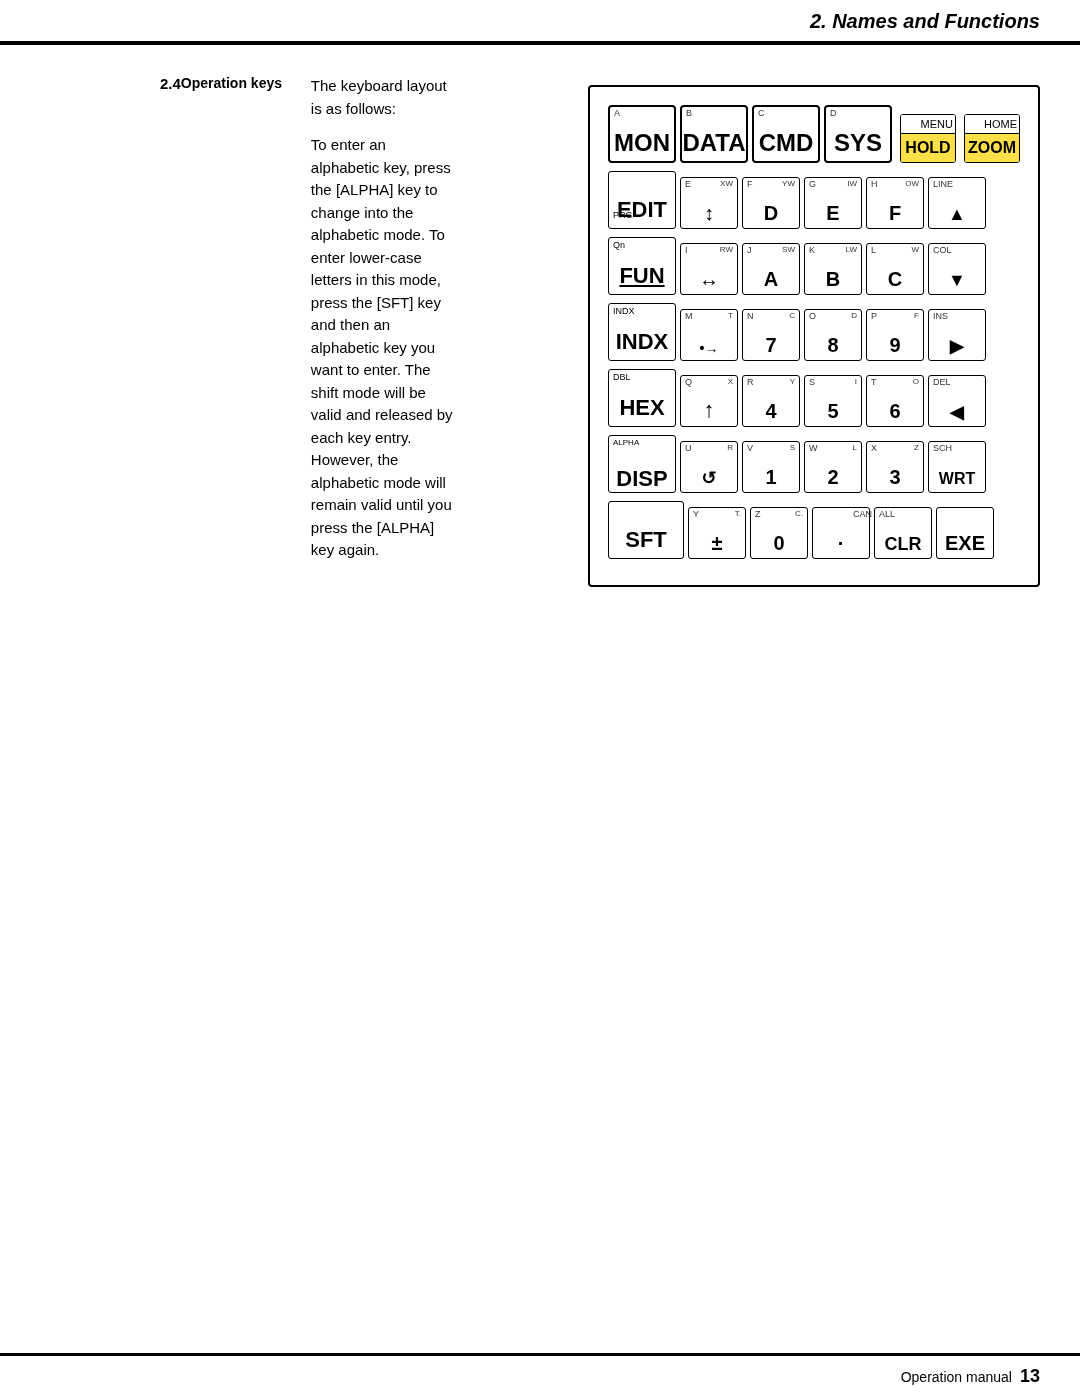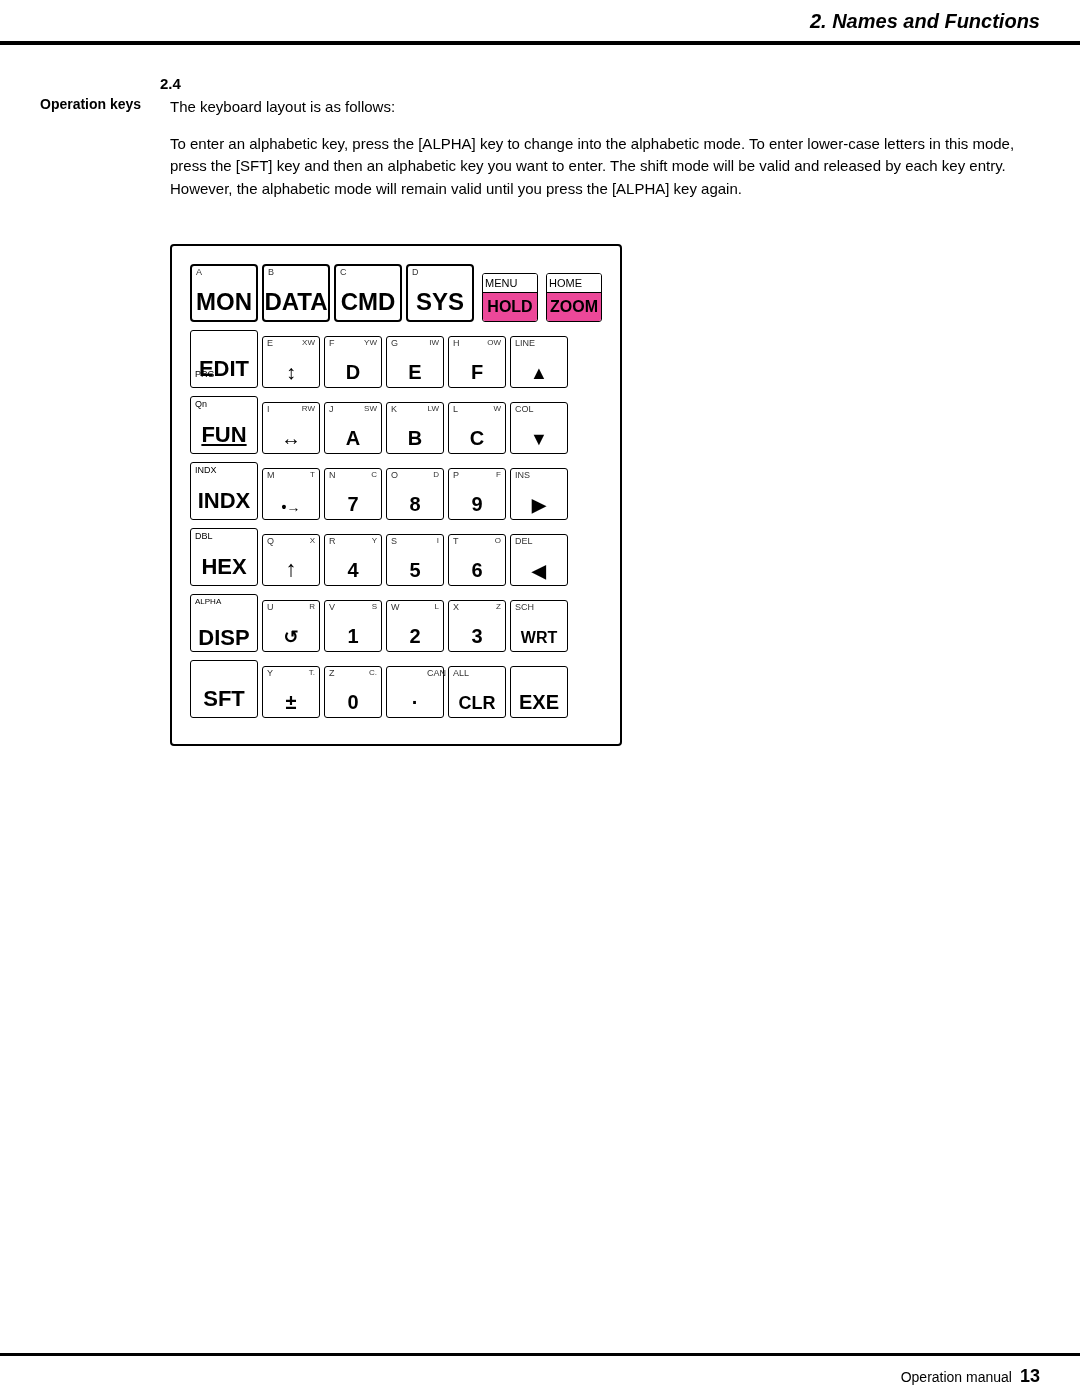--- a/index.html
+++ b/index.html
@@ -26,21 +26,21 @@
       font-size: 20px;
       font-weight: bold;
       font-style: italic;
       font-family: Arial, sans-serif;
     }
 
     
     .content {
       padding: 30px 40px 40px 40px;
       display: flex;
-      flex-direction: column;
+      flex-direction: row;
     }
 
     .section-number {
       font-size: 15px;
       font-weight: bold;
       font-family: Arial, sans-serif;
       margin-left: 120px;
       margin-bottom: 4px;
     }
 
@@ -157,34 +157,34 @@
       display: flex;
       flex-direction: column;
       border: 1px solid #000;
       border-radius: 3px;
       overflow: hidden;
       width: 56px;
     }
 
     .key-double-top {
       border-bottom: 1px solid #000;
-      text-align: left;
+      text-align: right;
       font-size: 11px;
       font-family: Arial, sans-serif;
       padding: 3px 2px;
       background: #fff;
     }
 
     .key-double-bottom {
       text-align: center;
       font-size: 16px;
       font-family: Arial, sans-serif;
       font-weight: bold;
       padding: 5px 2px;
-      background: #ec4899;
+      background: #fde047;
     }
 
     
     .footer-bar {
       position: absolute;
       bottom: 0;
       left: 0;
       right: 0;
       border-top: 3px solid #000;
       padding: 10px 40px;
@@ -441,21 +441,21 @@
         </div>
 
         <div class="key key-md" style="position:relative;">
           <span class="key-label-top" style="font-size:9px;">SCH</span>
           <span class="key-main" style="font-size:16px;">WRT</span>
         </div>
       </div>
 
       
       <div class="key-row">
-        <div style="display:flex;flex-direction:column;align-items:center;border:1px solid #000;border-radius:3px;width:68px;height:58px;position:relative;justify-content:flex-end;">
+        <div style="display:flex;flex-direction:column;align-items:center;border:1px solid #000;border-radius:3px;width:76px;height:58px;position:relative;justify-content:flex-end;">
           <span style="font-size:22px;font-weight:bold;font-family:Arial,sans-serif;margin-bottom:5px;">SFT</span>
         </div>
 
         <div class="key key-md" style="position:relative;">
           <span class="key-label-top">Y</span>
           <span class="key-alpha">T.</span>
           <span class="key-main" style="font-size:20px;">±</span>
         </div>
 
         <div class="key key-md" style="position:relative;">

